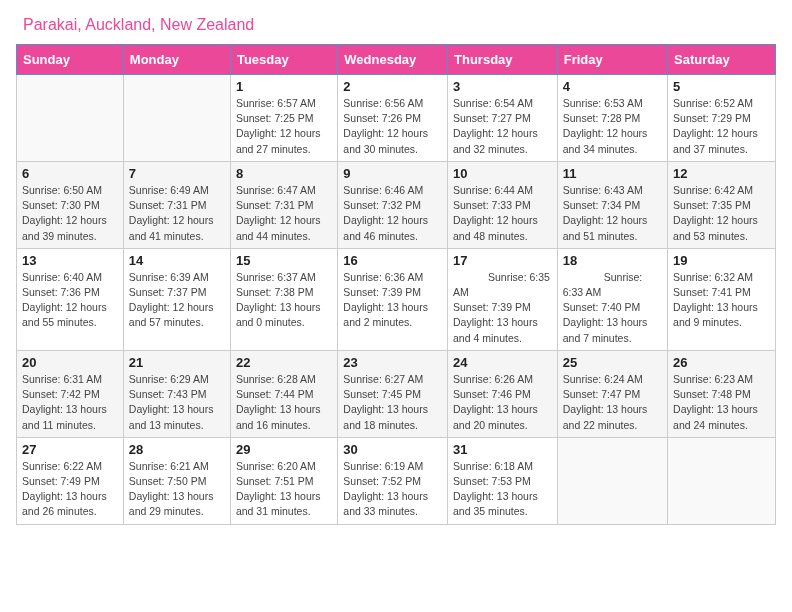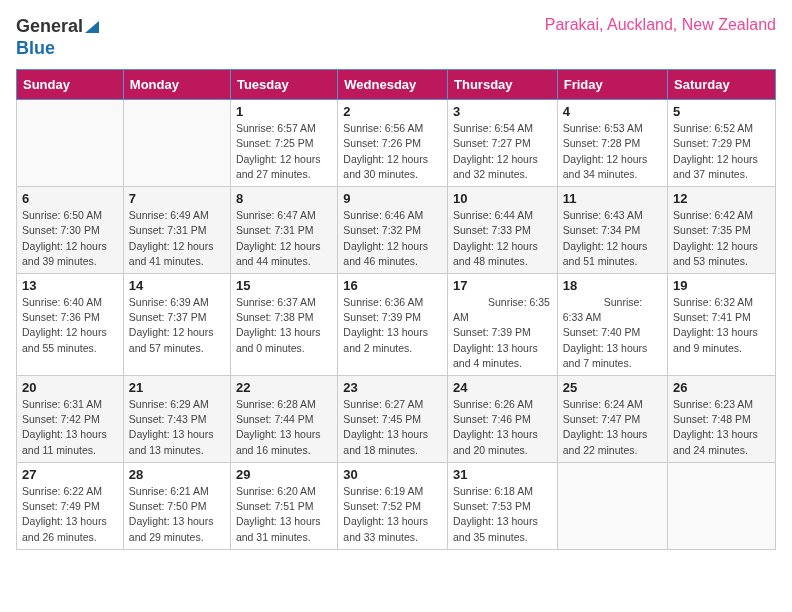--- a/index.html
+++ b/index.html
@@ -43,21 +43,21 @@
       font-weight: normal;
       color: #ec4899;
       margin-left: 7px;
     }
     table {
       width: 100%;
       border-collapse: collapse;
       font-size: 11px;
     }
     thead tr {
-      background-color: #be185d;
+      background-color: #ec4899;
       color: #fff;
     }
     thead th {
       padding: 7px 6px;
       text-align: left;
       font-size: 13px;
       font-weight: bold;
       border: 1px solid #5590cc;
     }
     tbody td {
@@ -84,31 +84,20 @@
       line-height: 1.45;
     }
     .empty-cell {
       background: #f9f9f9;
     }
   </style>
 </head>
 <body>
 
 <div class="header">
-  <div class="logo">
-    <div style="display:flex;align-items:center;">
-      <span class="logo-text">General</span>
-      <span style="display:inline-block;margin-left:2px;vertical-align:middle;">
-        <svg width="14" height="16" viewBox="0 0 14 16">
-          <polygon points="0,16 14,16 14,4" fill="#1a6fa8"></polygon>
-        </svg>
-      </span>
-    </div>
-    <span class="logo-text logo-blue">Blue</span>
-  </div>
   <div class="title-block">
     <h2>Parakai, Auckland, New Zealand</h2>
   </div>
 </div>
 
 <table>
   <thead>
     <tr id="header-row">
         <th>Sunday</th>
         <th>Monday</th>

